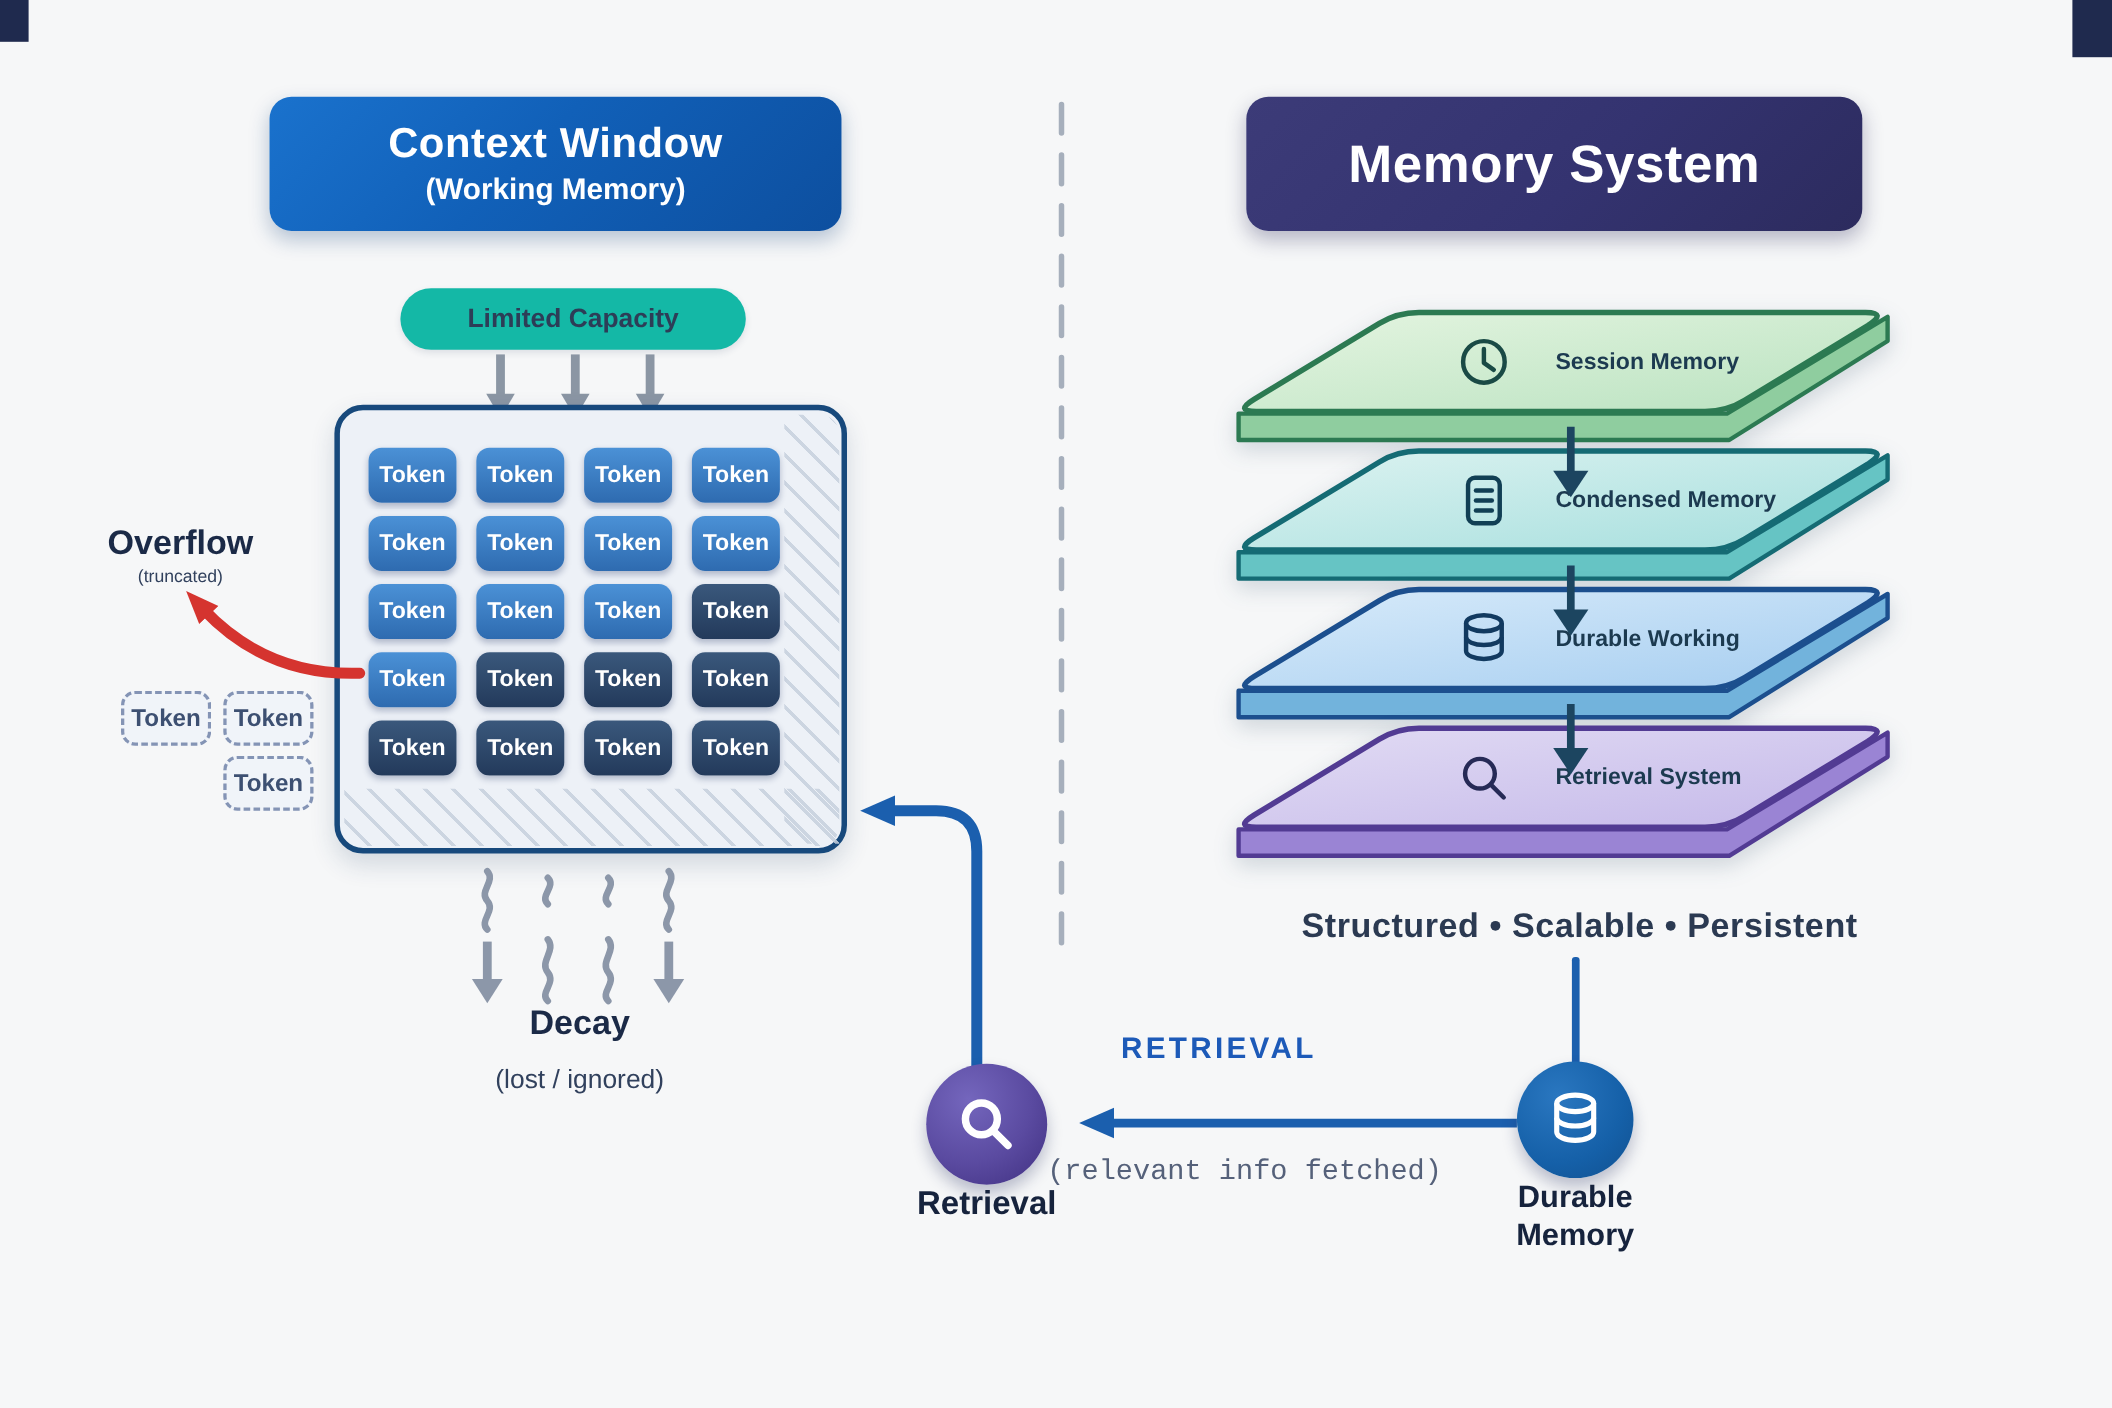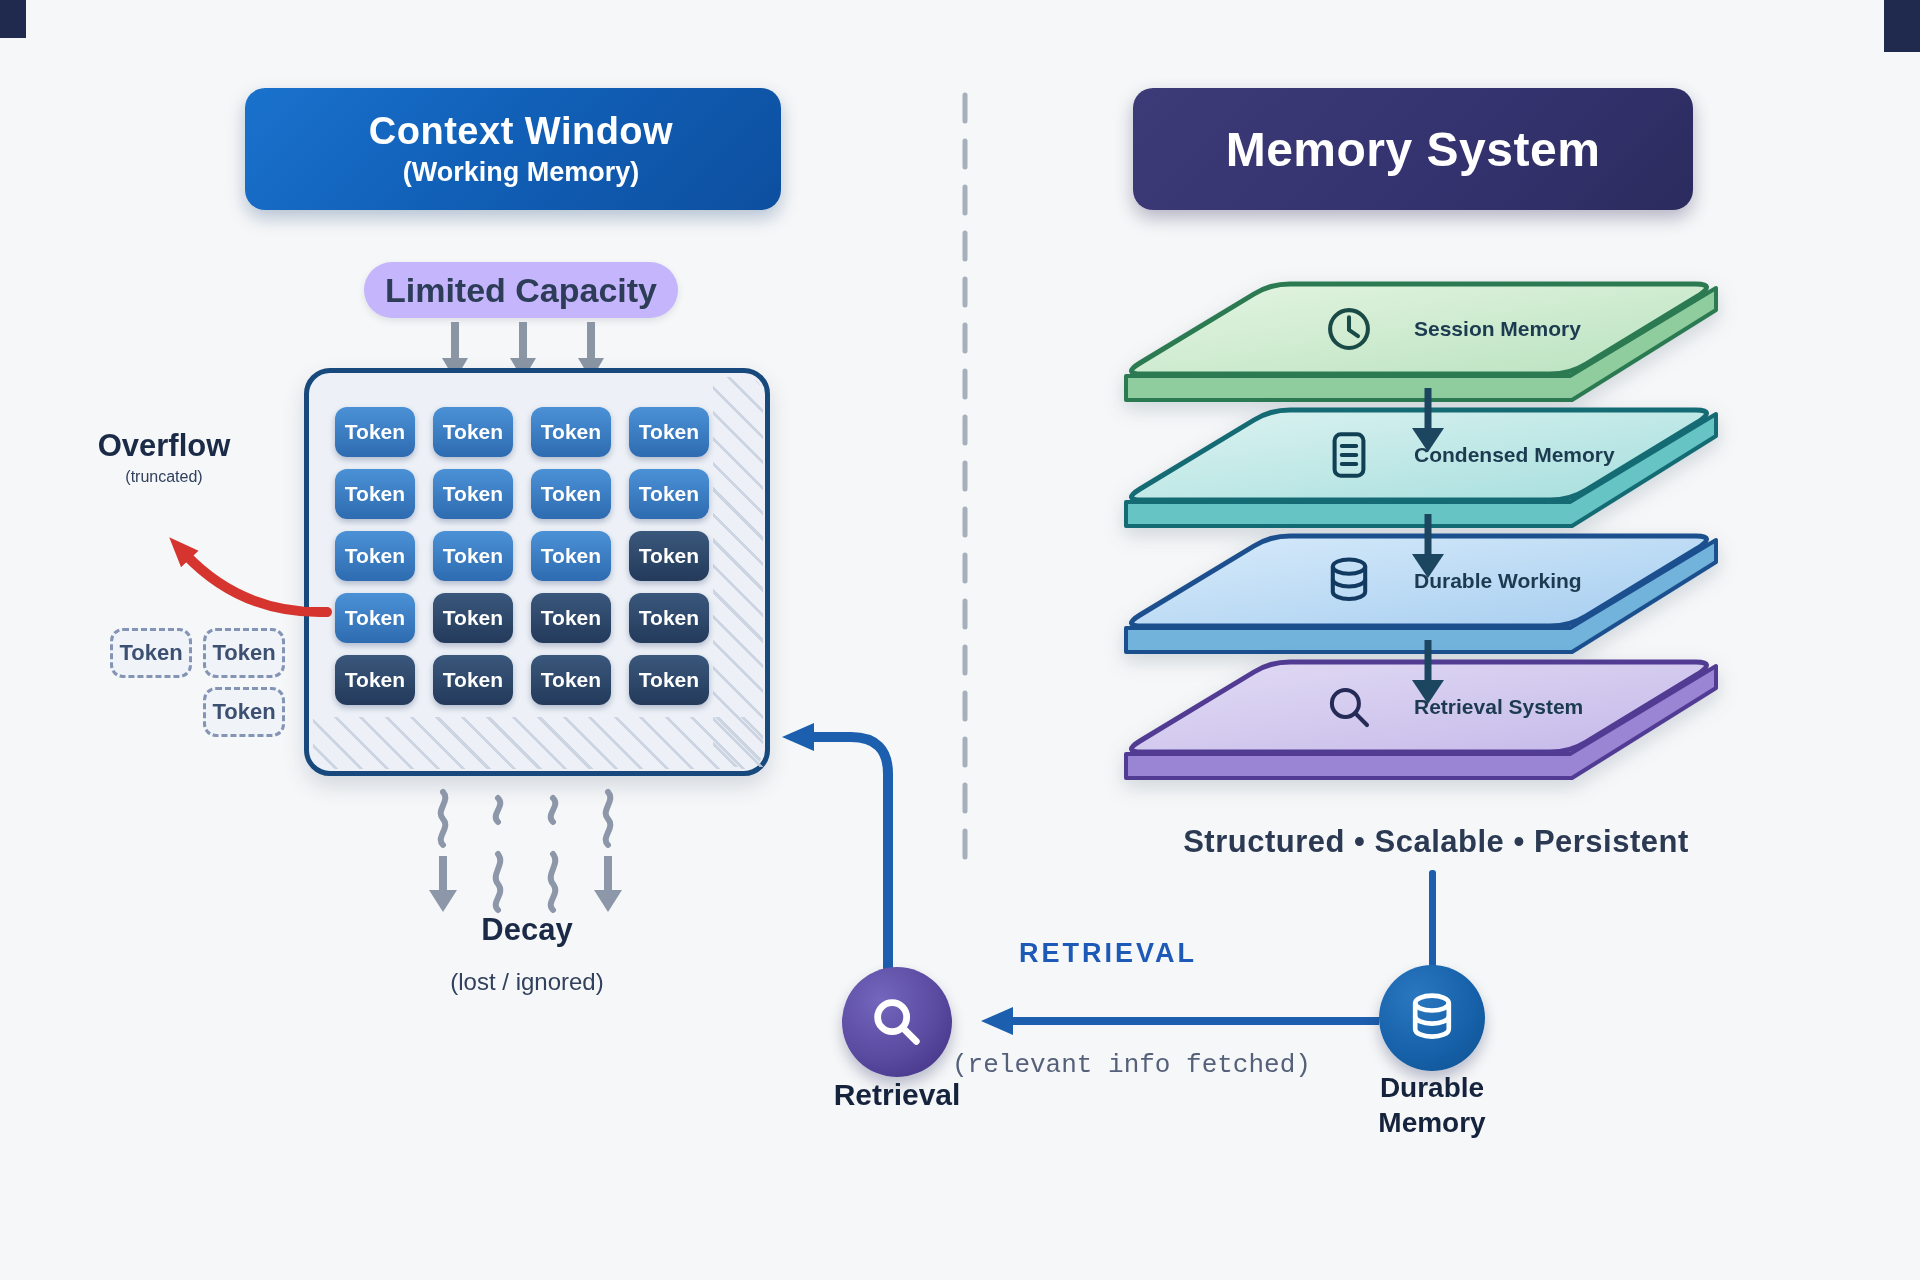--- a/index.html
+++ b/index.html
@@ -11,31 +11,31 @@
   .abs{position:absolute;}
 
   
   .corner-mark{background:#1f2a4e;}
 
   
   .ctx-header{
     left:245px;top:88px;width:520px;height:122px;border-radius:20px;
     background:linear-gradient(135deg,#1a72cd 0%,#1160b8 45%,#0d4f9f 100%);
     box-shadow:0 8px 18px rgba(15,60,120,.28);
-    display:flex;flex-direction:column;align-items:center;justify-content:center;color:#fff;padding-left:16px;
+    display:flex;flex-direction:column;align-items:center;justify-content:center;color:#fff;
   }
   .ctx-header .t1{font-size:38px;font-weight:800;letter-spacing:.5px;}
   .ctx-header .t2{font-size:27px;font-weight:600;margin-top:4px;}
 
   
   .cap-pill{
     left:364px;top:262px;width:314px;height:56px;border-radius:28px;
-    background:#c4b5fd;box-shadow:0 3px 7px rgba(40,60,90,.12);
+    background:#14b8a6;box-shadow:0 3px 7px rgba(40,60,90,.12);
     display:flex;align-items:center;justify-content:center;
-    font-size:34px;font-weight:800;color:#2d3d57;
+    font-size:24px;font-weight:800;color:#2d3d57;
   }
 
   
   .ctx-box{
     left:304px;top:368px;width:466px;height:408px;border-radius:26px;
     background:#edf1f7;border:5px solid #17497c;box-sizing:border-box;
     box-shadow:0 10px 22px rgba(30,60,100,.16);
   }
   .hatch{
     background:repeating-linear-gradient(45deg,transparent 0 15px,#c6d0dd 15px 18px);
@@ -50,21 +50,21 @@
   }
   .token{
     border-radius:12px;display:flex;align-items:center;justify-content:center;
     color:#fff;font-size:21px;font-weight:700;
     box-shadow:0 3px 6px rgba(20,40,90,.28);
   }
   .token.med{background:linear-gradient(180deg,#4b91d6 0%,#2e6bb0 100%);}
   .token.dark{background:linear-gradient(180deg,#3a587c 0%,#233a5b 100%);}
 
   
-  .overflow-text{left:58px;top:428px;width:212px;text-align:center;}
+  .overflow-text{left:58px;top:476px;width:212px;text-align:center;}
   .overflow-text .t1{font-size:31px;font-weight:800;color:#1b2a47;}
   .overflow-text .t2{font-size:16px;font-weight:500;color:#31415d;margin-top:4px;}
 
   .ghost-token{
     width:82px;height:50px;border:3px dashed #8494b5;border-radius:13px;
     background:rgba(240,243,248,.9);box-sizing:border-box;
     display:flex;align-items:center;justify-content:center;
     font-size:22px;font-weight:600;color:#3d5072;
   }
 

